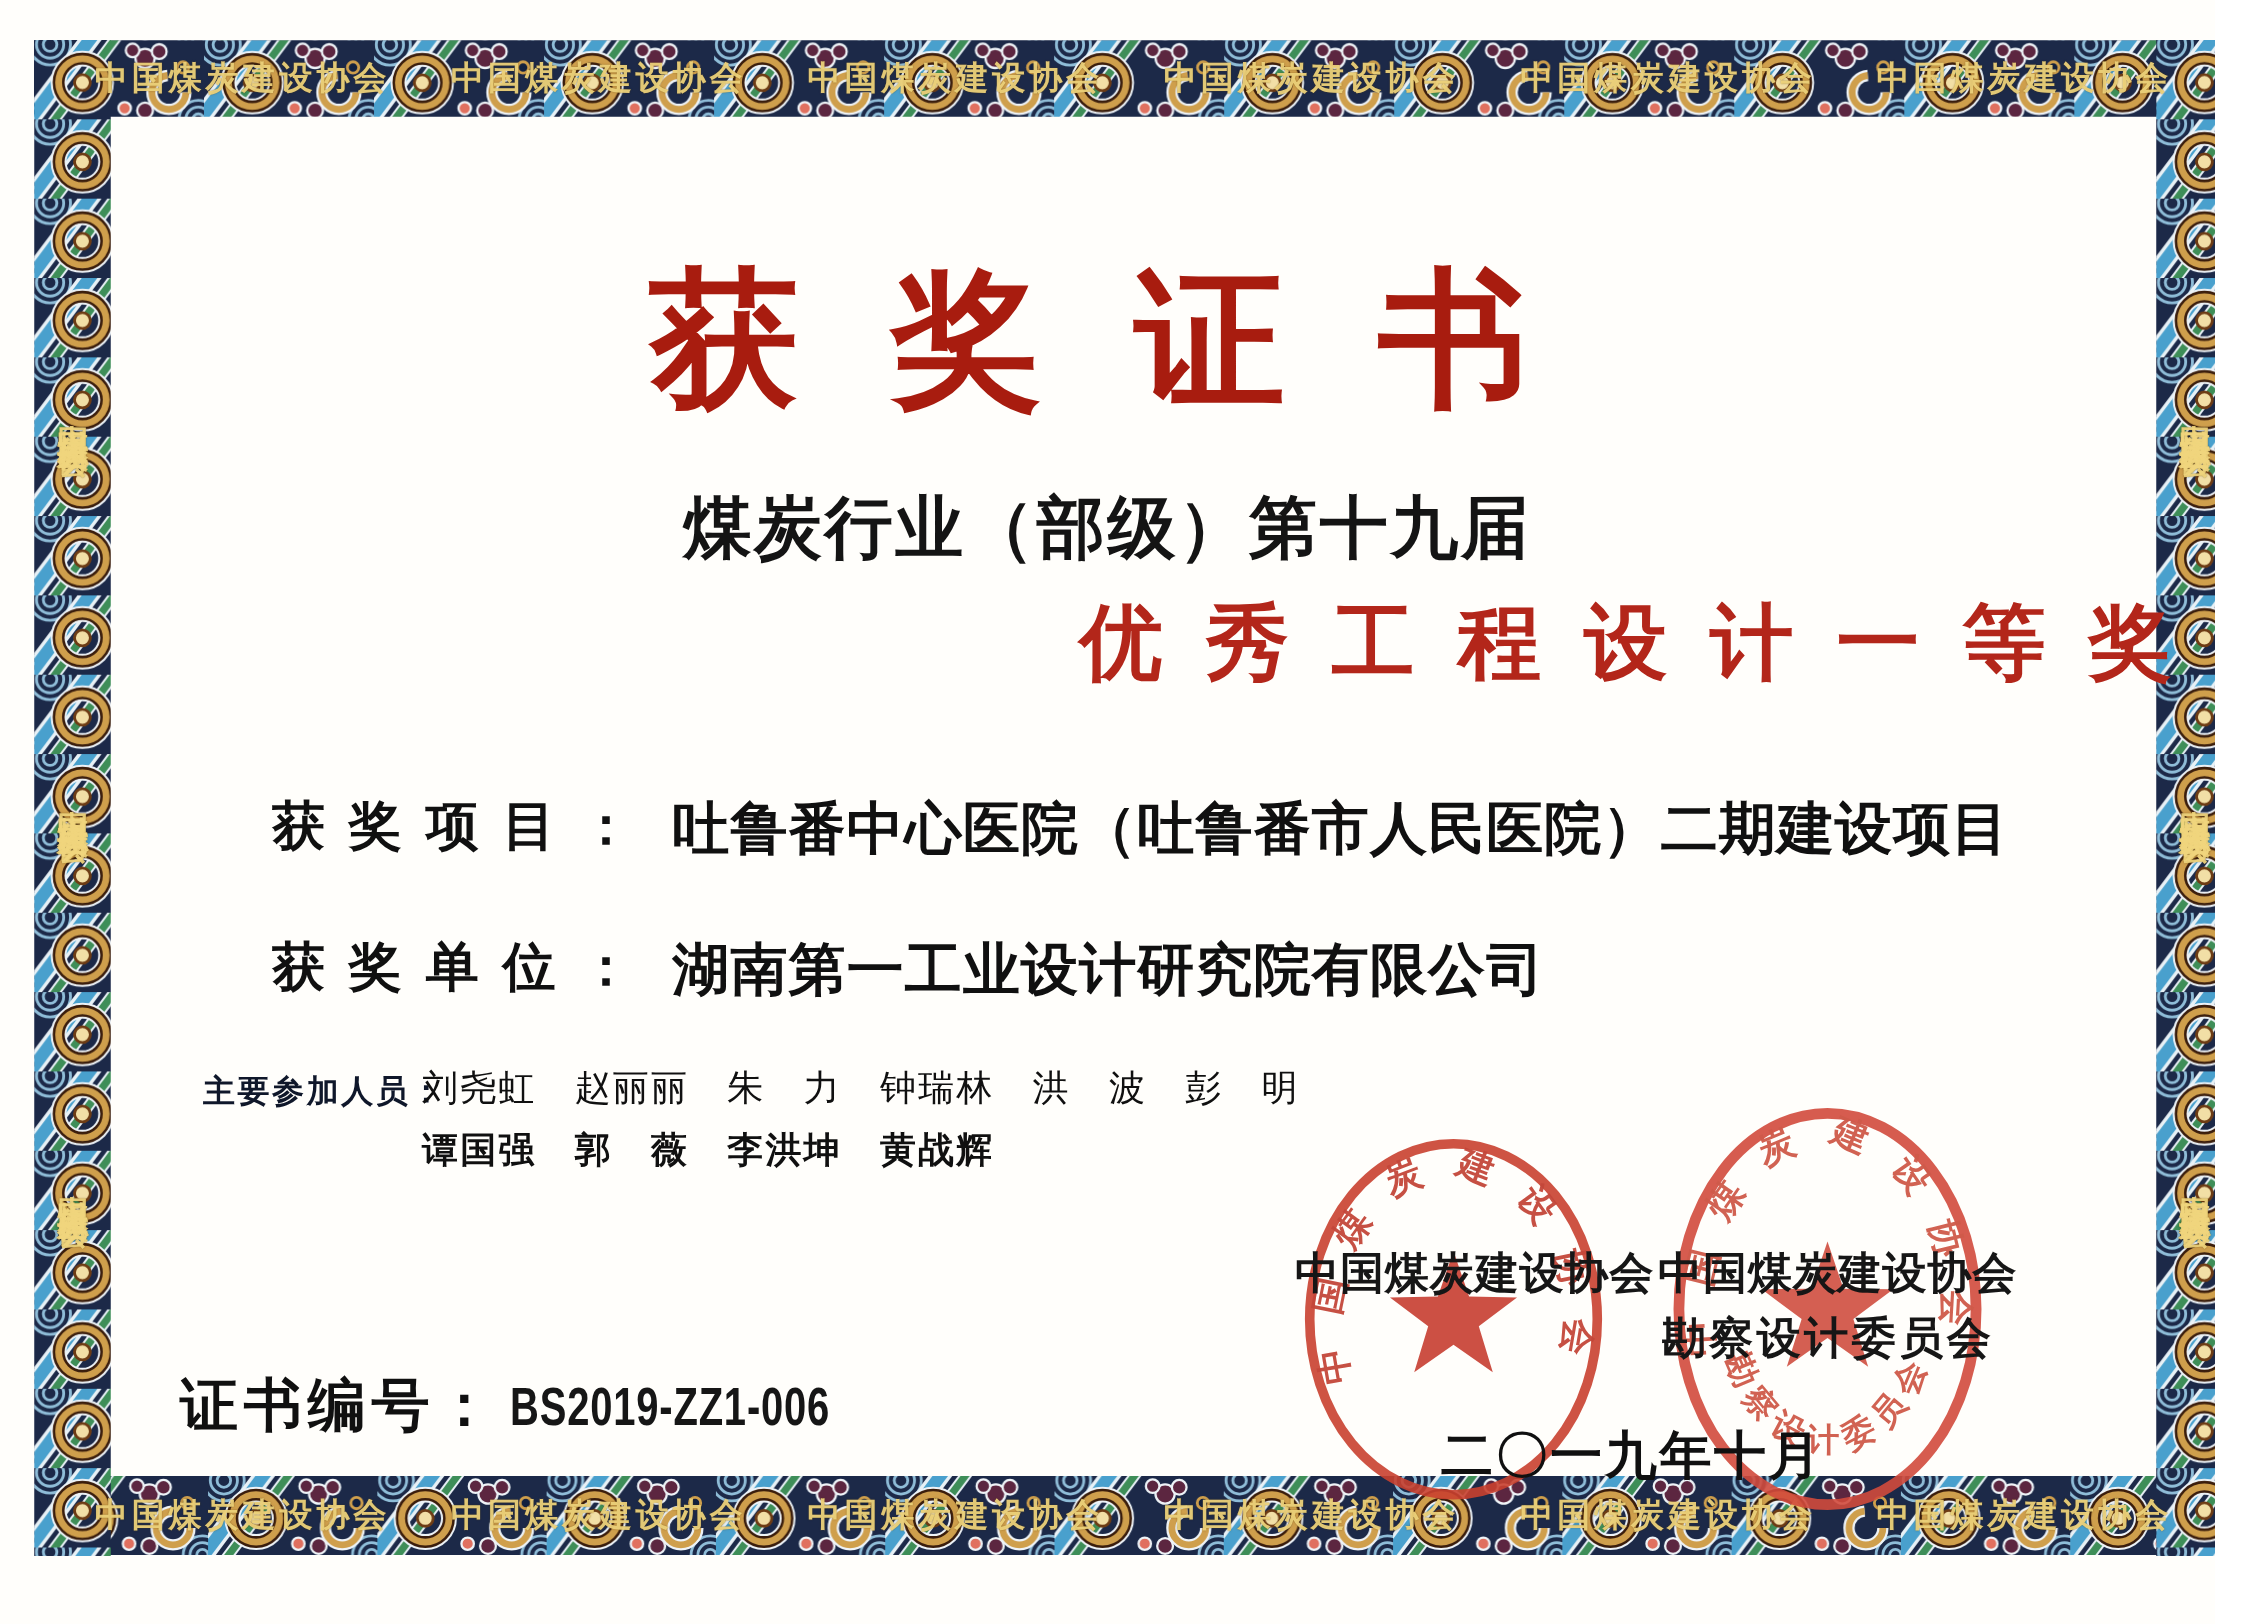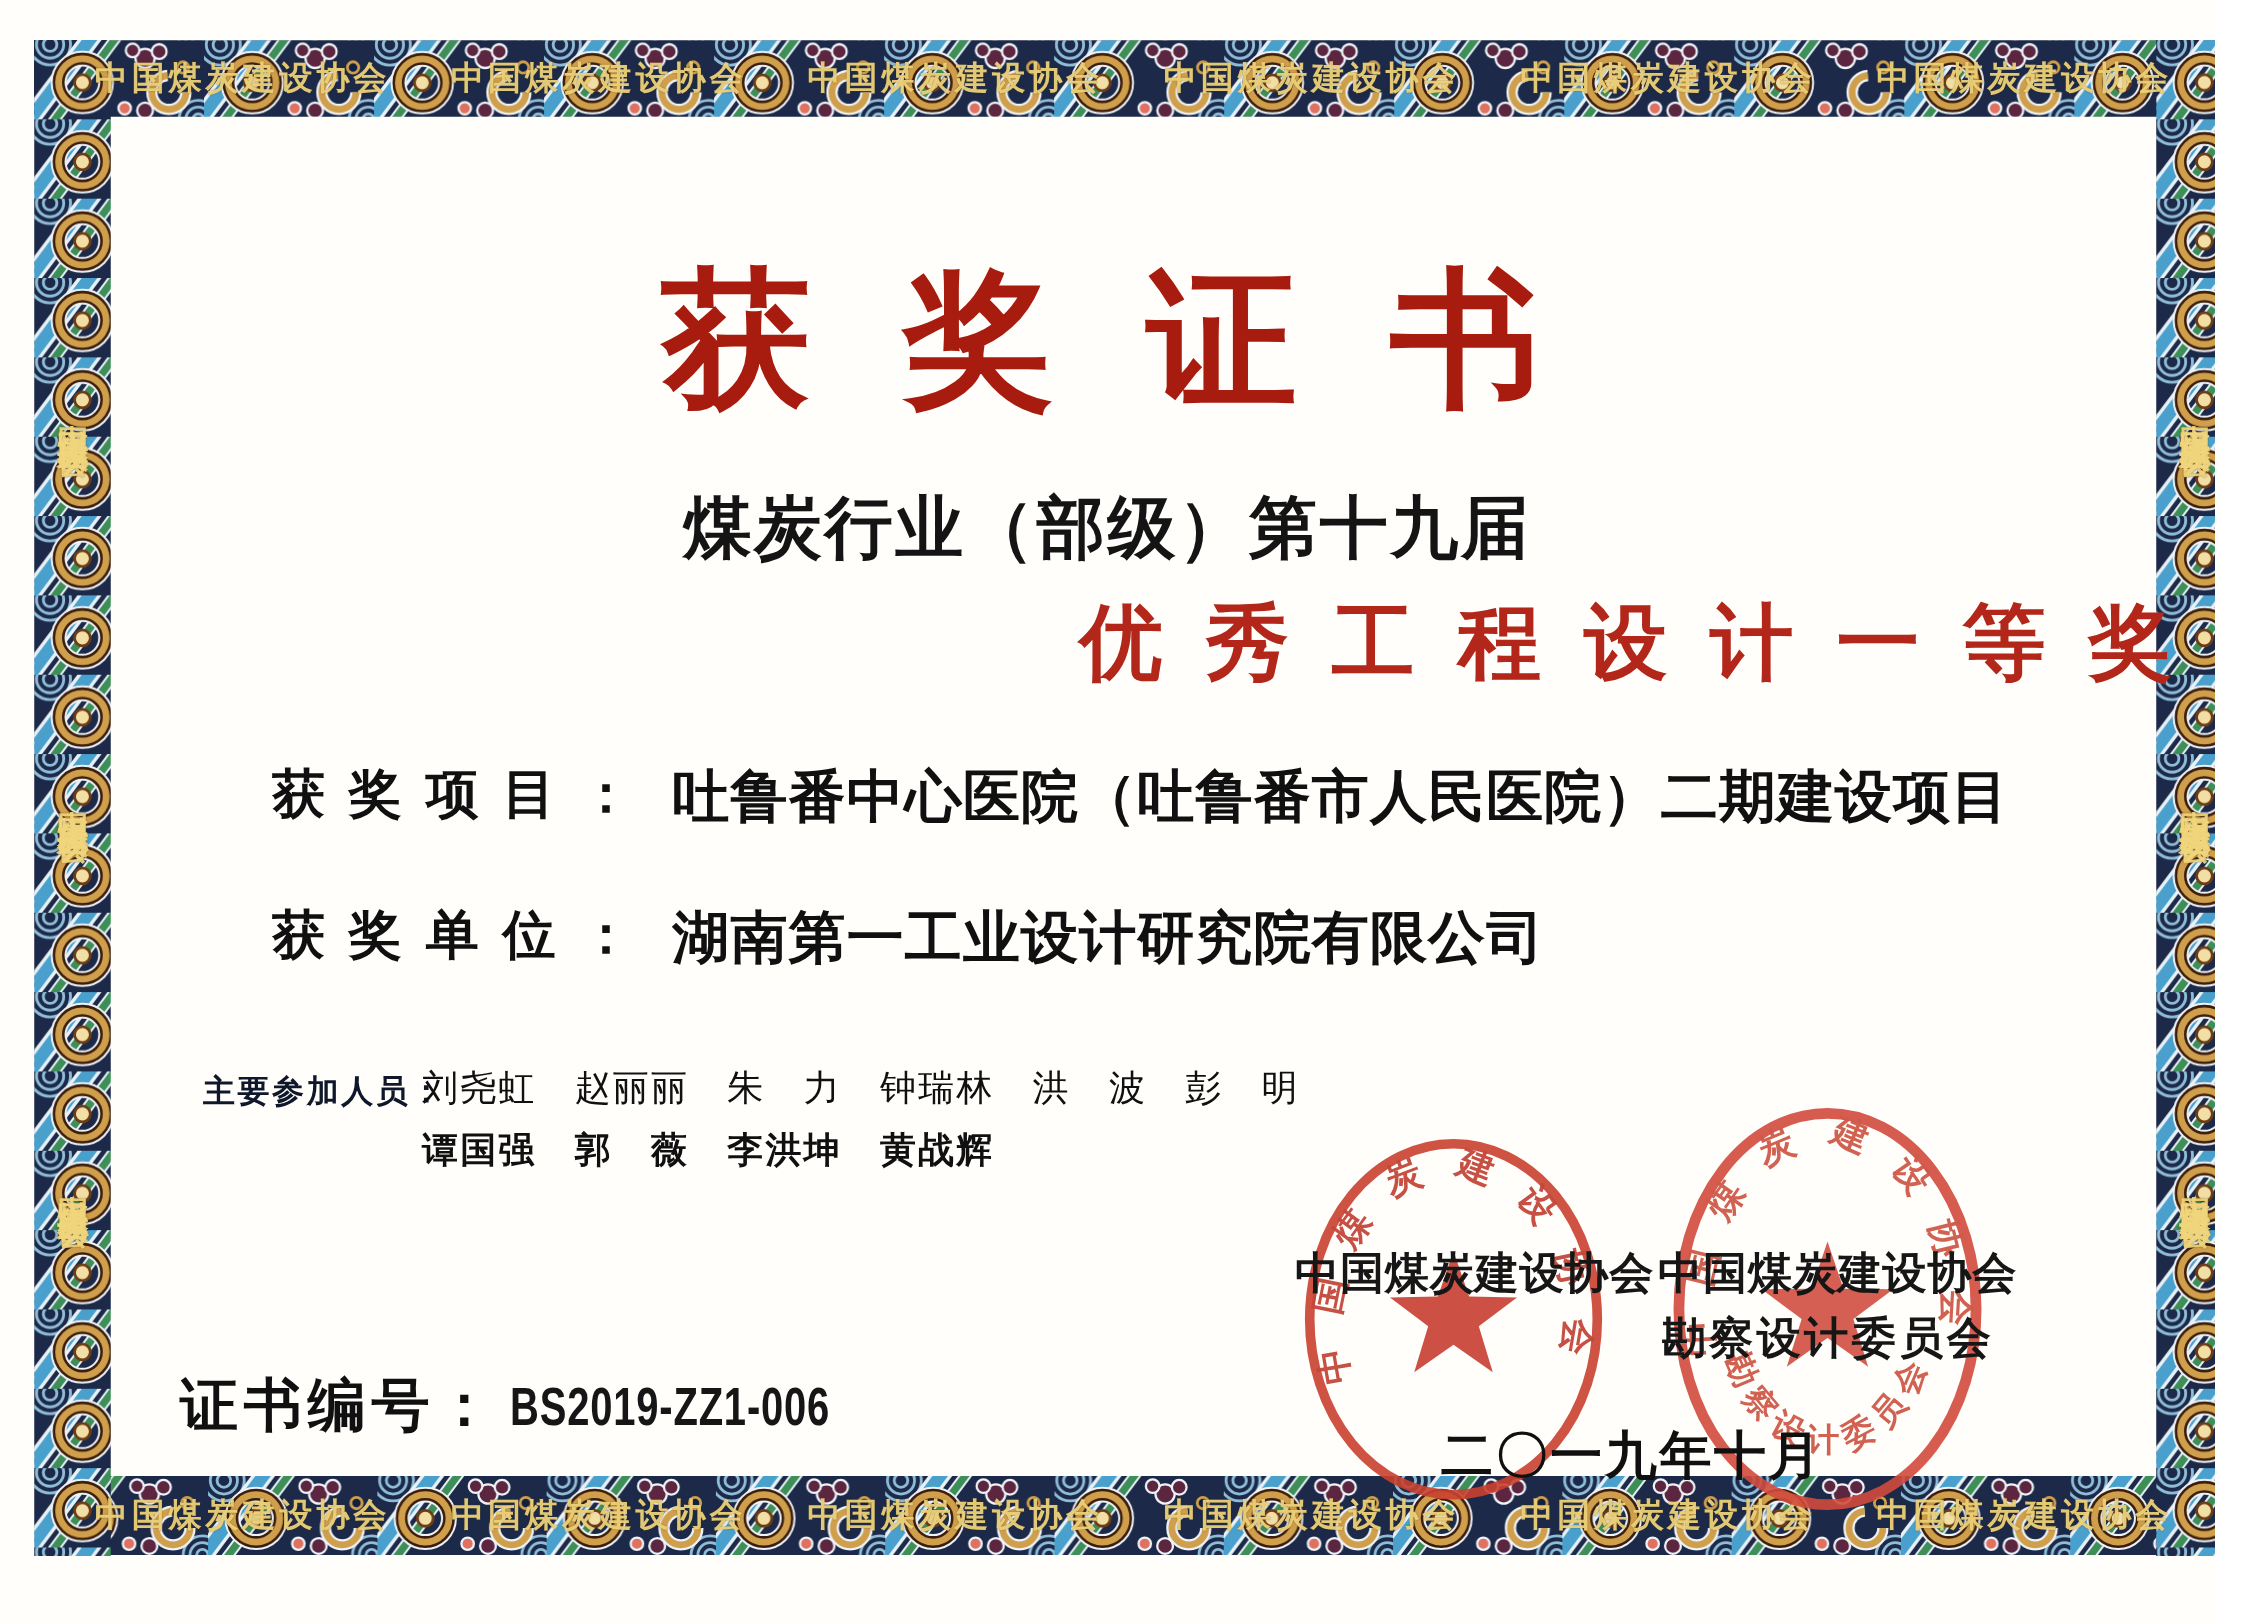--- a/index.html
+++ b/index.html
@@ -12,31 +12,31 @@
   .band-bottom{left:34px;top:1476px;width:2199px;height:79px;}
   .band-left{left:34px;top:40px;width:77px;height:1516px;}
   .band-right{left:2156px;top:40px;width:77px;height:1516px;}
   .wm-row{position:absolute;inset:0;display:flex;align-items:center;justify-content:space-evenly;z-index:3;}
   .wm-row span{color:rgba(240,213,125,0.92);font-weight:bold;font-size:33px;letter-spacing:0.12em;
         text-shadow:0 0 1.7px rgba(90,60,0,0.55);white-space:nowrap;}
   .wm-col{position:absolute;inset:0;display:flex;flex-direction:column;align-items:center;justify-content:space-evenly;z-index:3;}
   .wm-col span{writing-mode:vertical-rl;color:rgba(240,213,125,0.92);font-weight:bold;font-size:31px;
         letter-spacing:0.1em;text-shadow:0 0 1.7px rgba(90,60,0,0.55);}
   
-  .title{position:absolute;top:218px;left:16px;width:100%;text-align:center;
+  .title{position:absolute;top:218px;left:4px;width:100%;text-align:center;
          font-family:"DejaVu Serif","Liberation Serif",serif;font-weight:900;
          font-size:150px;line-height:1.6;letter-spacing:0.62em;padding-left:0.31em;box-sizing:border-box;
          color:#a81c0f;z-index:4;}
   .subtitle{position:absolute;top:483px;left:0;width:100%;text-align:center;
          font-weight:900;font-size:68px;color:#141414;letter-spacing:0.04em;z-index:4;}
   .award{position:absolute;top:588px;left:0;width:100%;text-align:right;
          font-family:"DejaVu Serif","Liberation Serif",serif;font-weight:900;
          font-size:83px;letter-spacing:0.52em;padding-left:0.26em;box-sizing:border-box;
          color:#b3261a;z-index:4;}
-  .field-row{position:absolute;display:flex;align-items:flex-start;z-index:4;white-space:nowrap;}
+  .field-row{position:absolute;display:flex;align-items:flex-start;z-index:4;white-space:nowrap;margin-top:32px;}
   .row-project{top:759px;left:272px;}
   .row-unit{top:900px;left:272px;}
   .field-label{font-weight:900;font-size:53px;color:#101010;letter-spacing:0.45em;}
   .field-value{font-family:"DejaVu Serif","Liberation Serif",serif;font-weight:700;
          font-size:57px;color:#101010;margin-left:16px;letter-spacing:0.02em;}
   .participants-label{position:absolute;top:1070px;left:203px;font-weight:900;font-size:32px;
          color:#0f172a;letter-spacing:0.08em;z-index:4;white-space:nowrap;}
   .participants-line1{position:absolute;top:1064px;left:422px;font-family:"DejaVu Serif","Liberation Serif",serif;
          font-weight:400;font-size:36px;color:#101010;letter-spacing:0.06em;z-index:4;white-space:nowrap;}
   .participants-line2{position:absolute;top:1126px;left:422px;font-family:"DejaVu Serif","Liberation Serif",serif;

